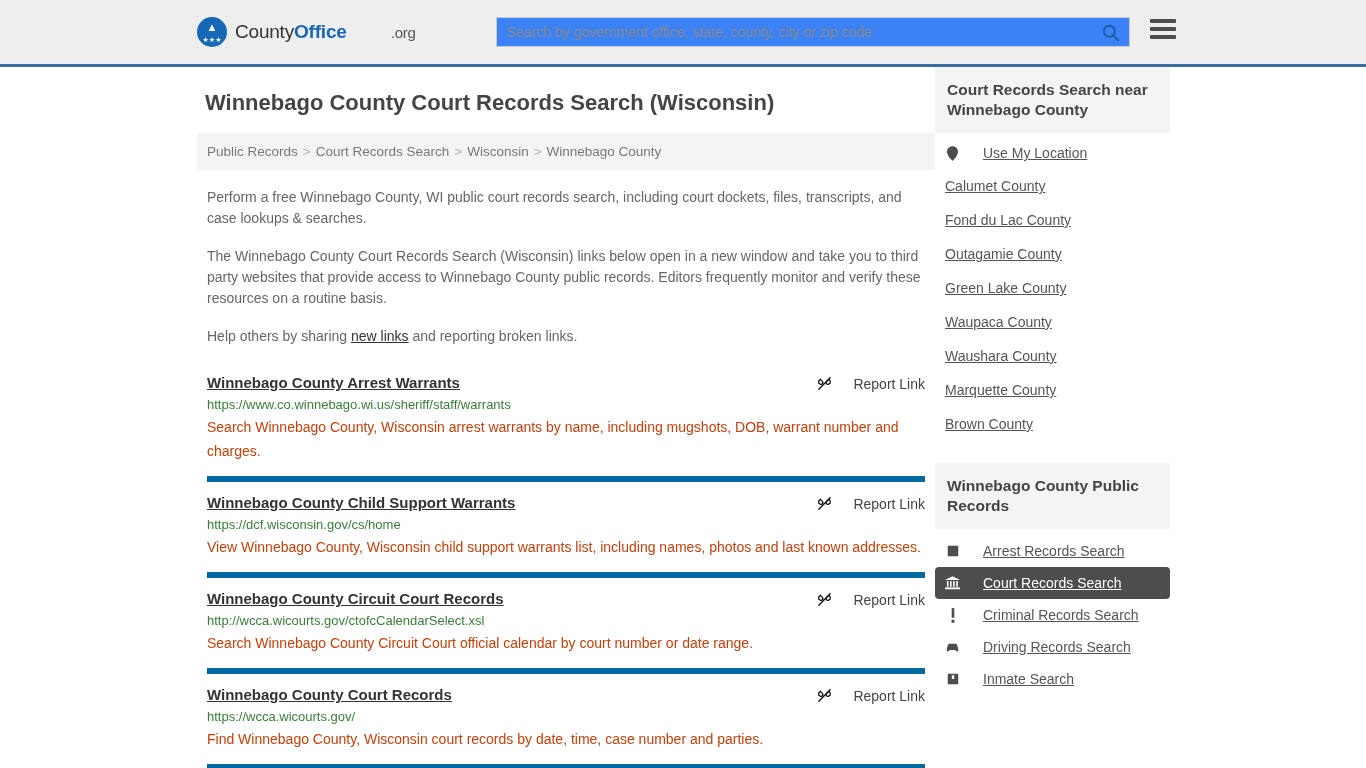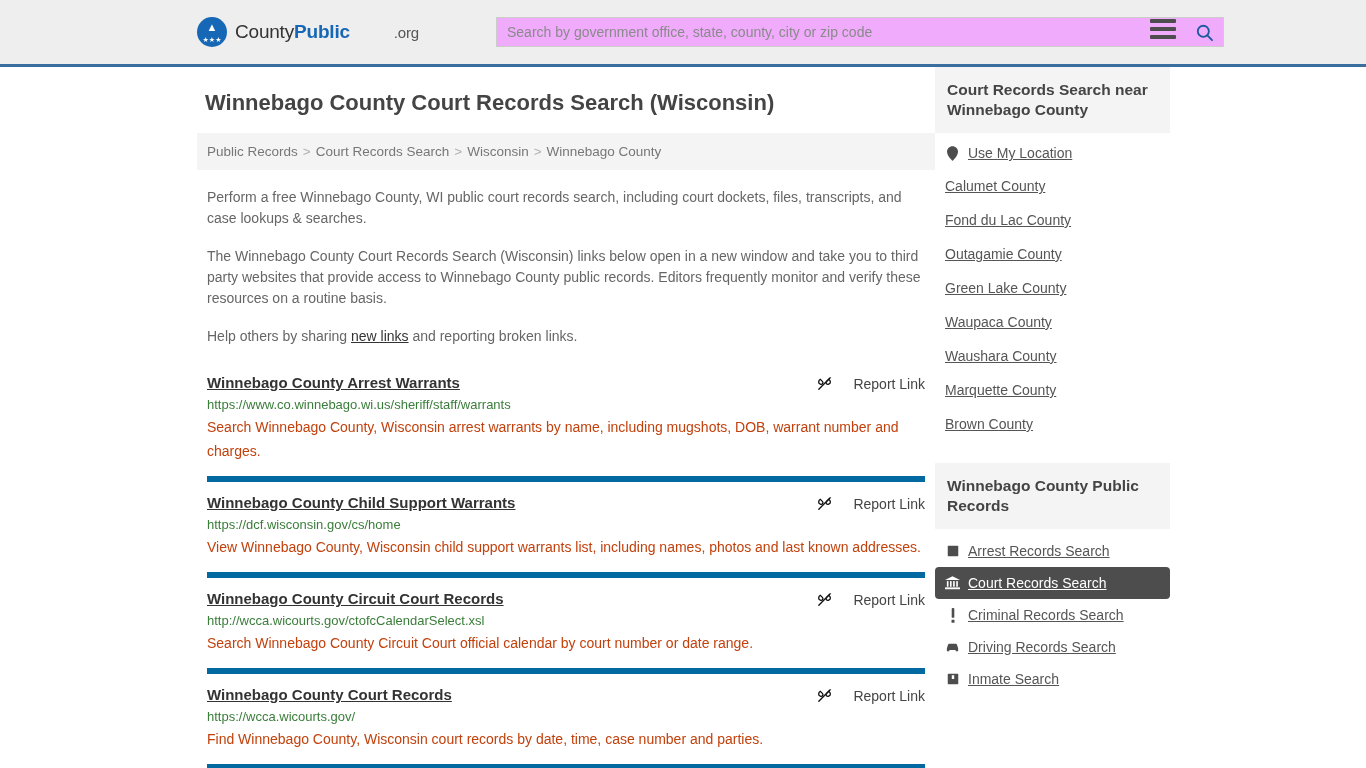--- a/index.html
+++ b/index.html
@@ -61,23 +61,23 @@
     white-space: nowrap;
   }
   .brand-text .county { color: #333333; }
   .brand-text .office { color: #1667b5; font-weight: bold; }
   .brand-text .org { color: #555555; font-size: 15px; margin-left: 44px; }
 
   .search-wrap {
     position: absolute;
     left: 496px;
     top: 17px;
-    width: 728px;
+    width: 634px;
     height: 30px;
-    background: #f0abfc;
+    background: #3b82f6;
     border: 1px solid #cccccc;
     display: flex;
     align-items: center;
   }
   .search-input {
     flex: 1;
     border: none;
     outline: none;
     background: transparent;
     font-family: "Liberation Sans", sans-serif;
@@ -204,21 +204,21 @@
     padding: 13px 12px;
     font-size: 15.5px;
     font-weight: bold;
     color: #444444;
     line-height: 20px;
   }
   .side-list { padding: 6px 0 0 0; }
   .side-item {
     display: flex;
     align-items: center;
-    gap: 8px;
+    gap: 23px;
     padding: 8px 10px;
     border-radius: 4px;
     cursor: pointer;
   }
   .side-item.active { background: #4d4d4d; }
   .side-item .label {
     font-size: 14px;
     color: #555555;
     text-decoration: underline;
   }
@@ -247,21 +247,21 @@
 </head>
 <body>
 
 <div class="site-header">
   <a class="brand" href="#">
     <span class="brand-logo">
       <span class="eagle">▲</span>
       <span class="stars">★★★</span>
     </span>
     <span class="brand-text">
-      <span class="county">County</span><span class="office">Public</span><span class="org">.org</span>
+      <span class="county">County</span><span class="office">Office</span><span class="org">.org</span>
     </span>
   </a>
 
   <div class="search-wrap">
     <input class="search-input" type="text" placeholder="Search by government office, state, county, city or zip code" style="">
     <button class="search-btn">
       <svg width="19" height="19" viewBox="0 0 24 24" fill="none" stroke="#1a5a9e" stroke-width="2.3">
         <circle cx="10.5" cy="10.5" r="7"></circle>
         <line x1="15.6" y1="15.6" x2="21.5" y2="21.5" stroke-linecap="round"></line>
       </svg>

